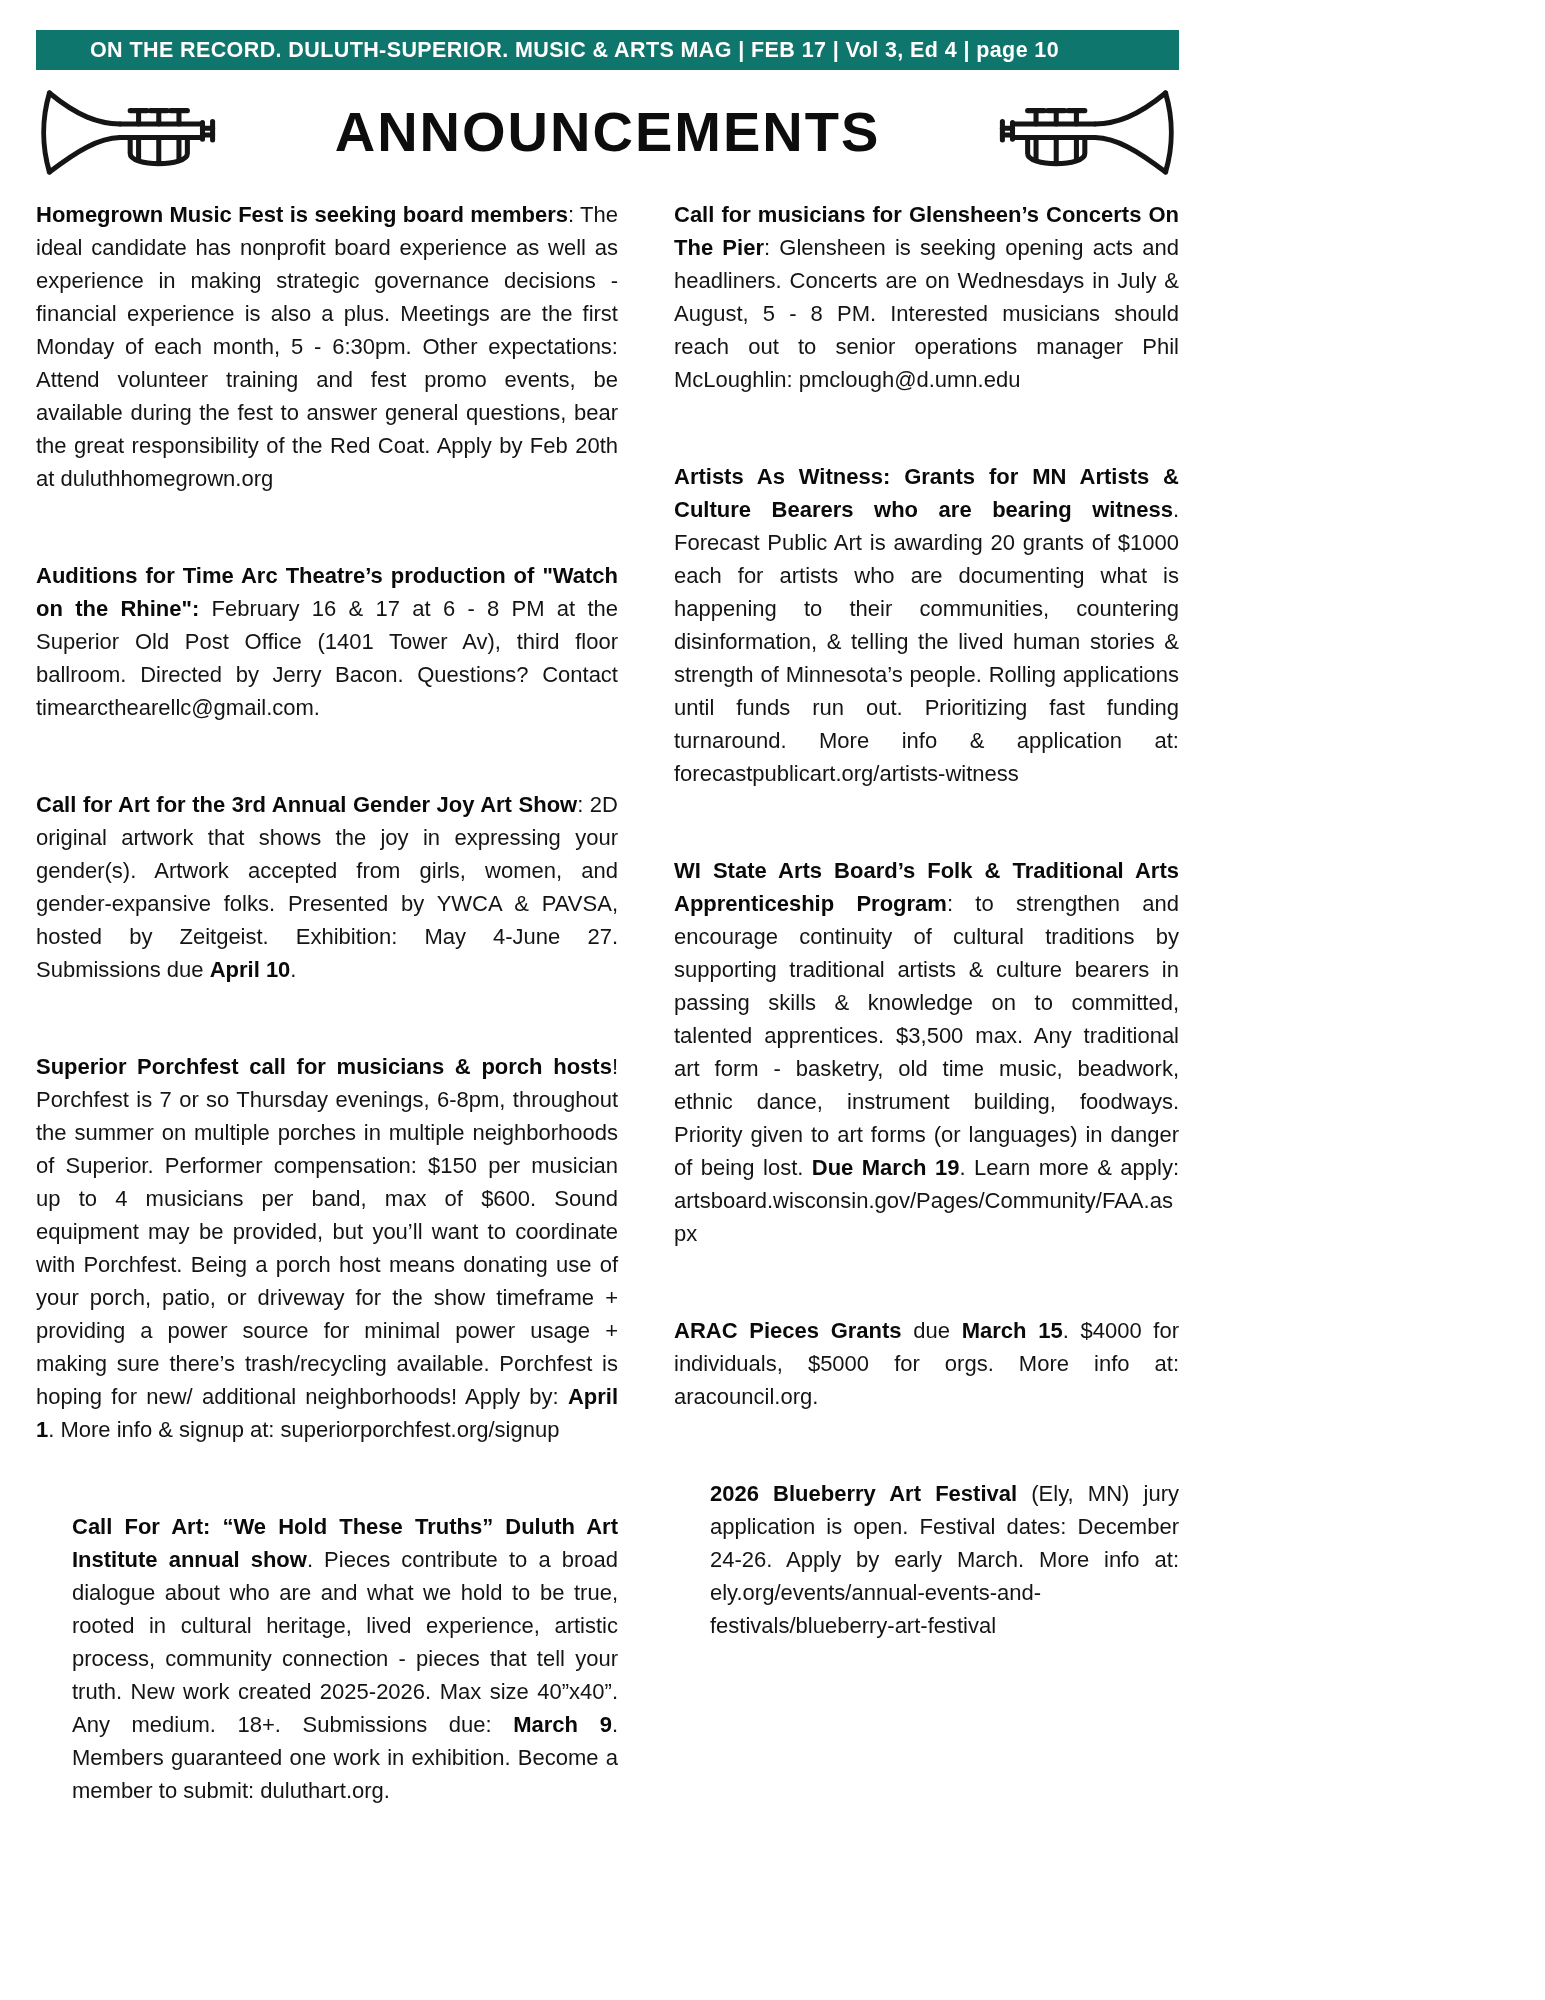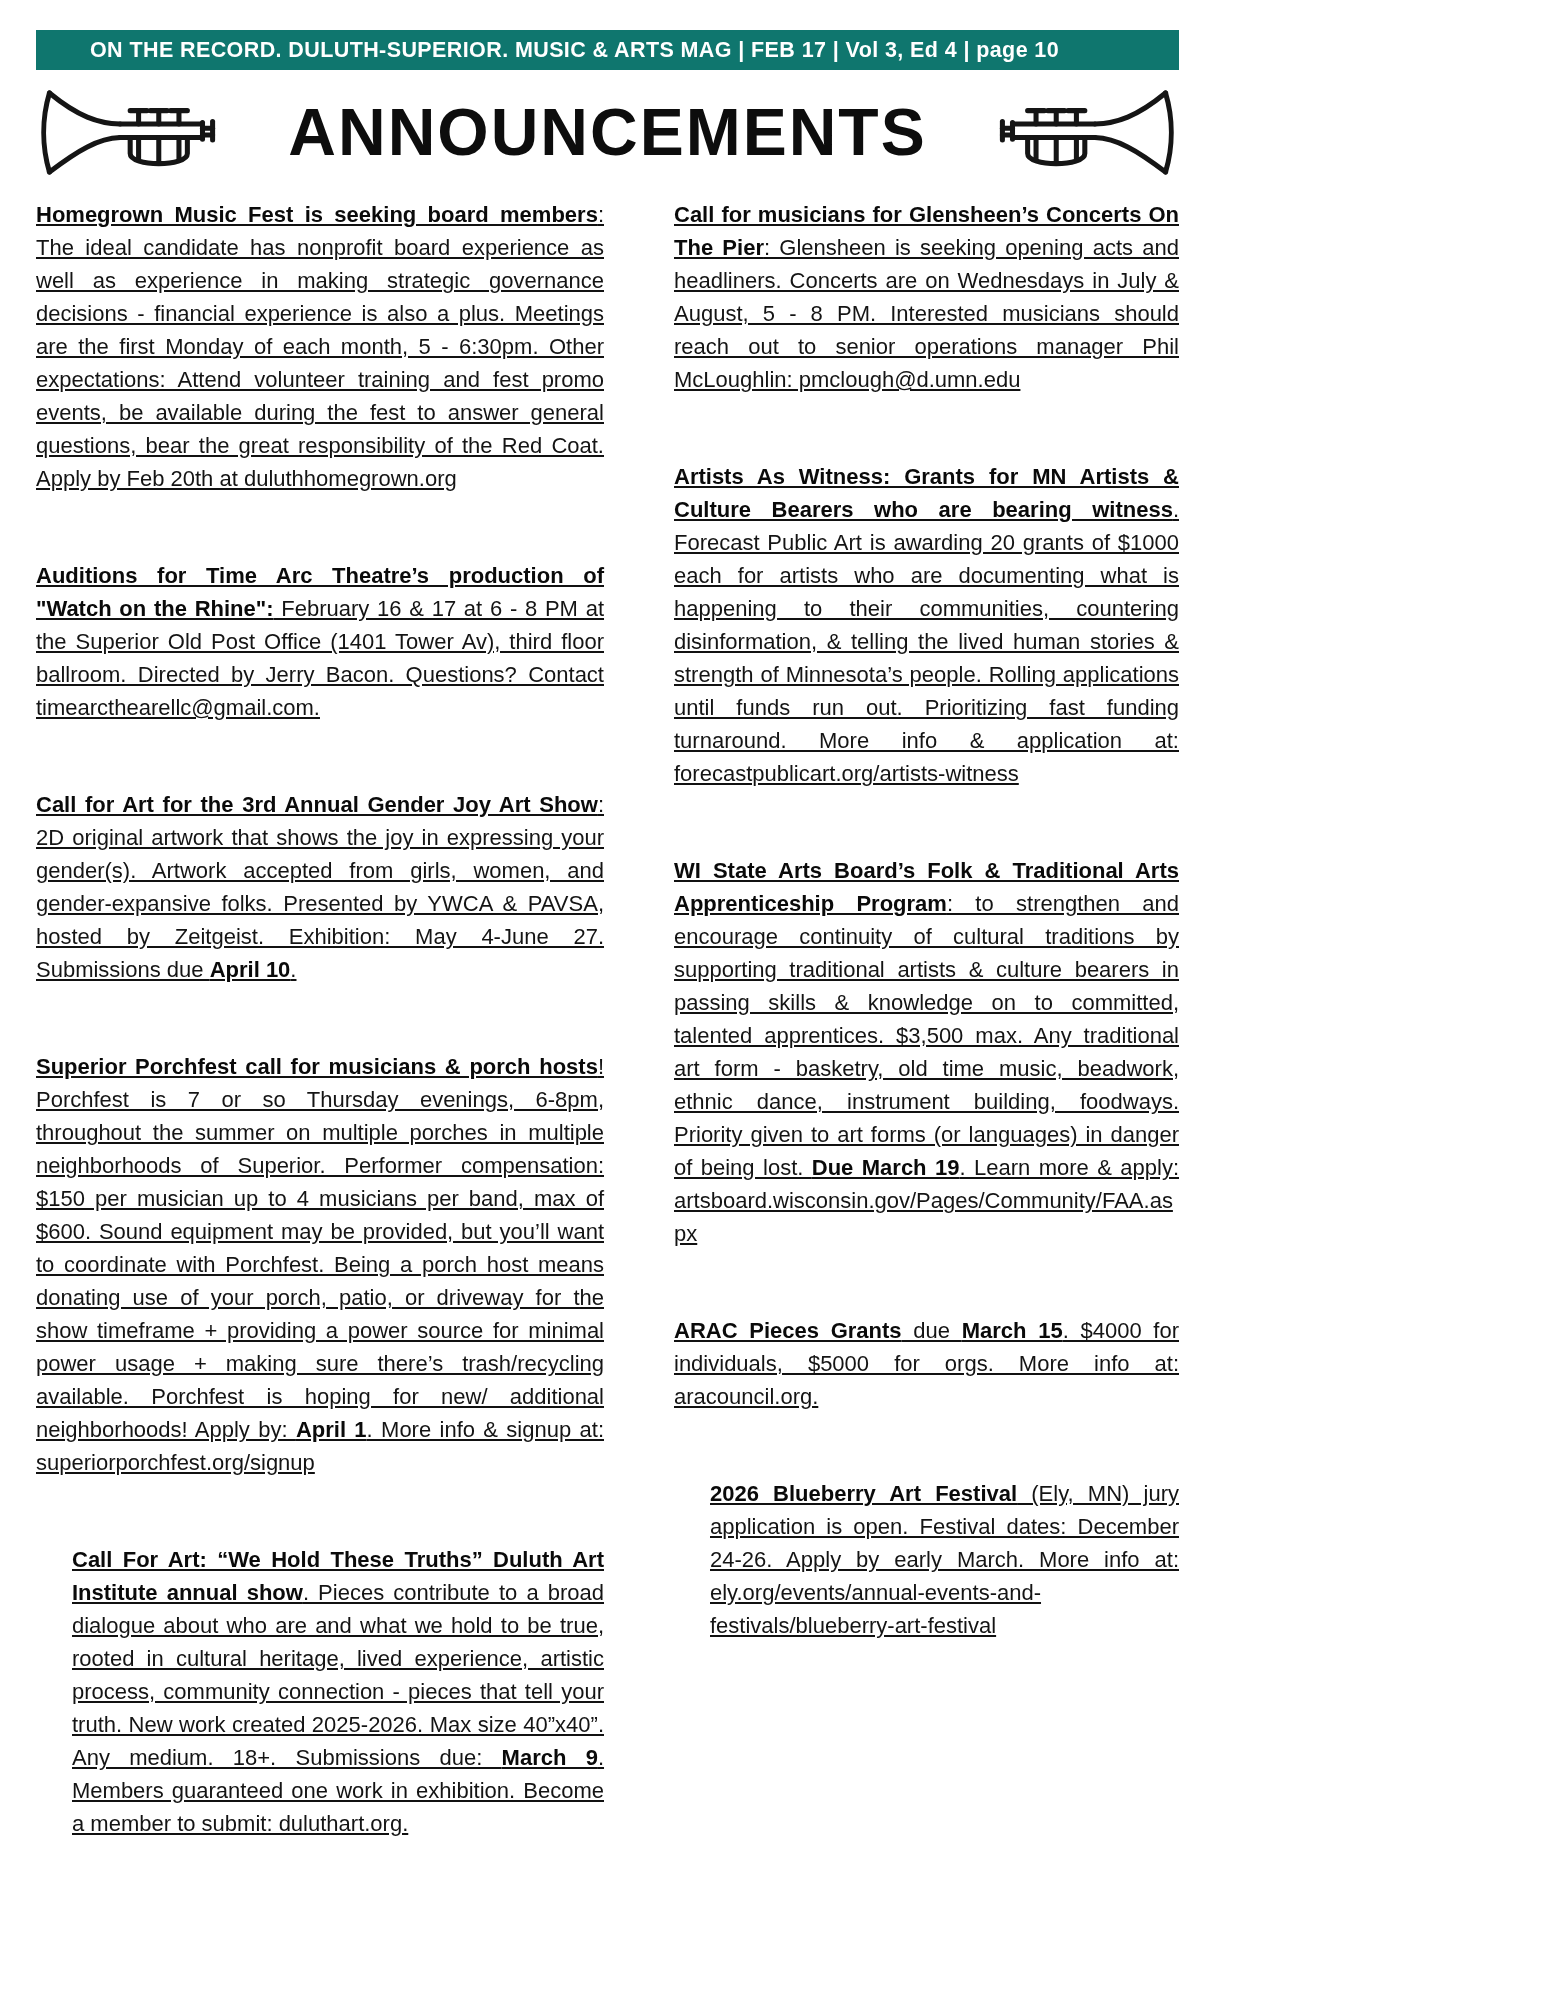--- a/index.html
+++ b/index.html
@@ -33,34 +33,33 @@
   .title-row {
     width: 1143px;
     display: flex;
     align-items: center;
     justify-content: space-between;
     margin: 14px 0 18px 0;
     height: 96px;
   }
   .page-title {
     margin: 0;
-    font-size: 66px;
+    font-size: 56px;
     font-weight: 800;
     letter-spacing: 2px;
     color: #0d0d0d;
     line-height: 1;
   }
   .trumpet { display: block; width: 185px; height: 93px; }
   .trumpet svg { display: block; width: 100%; height: 100%; }
   .trumpet.right { transform: scaleX(-1); }
   .columns {
     display: flex;
-    gap: 70px;
+    gap: 56px;
     width: 1143px;
-    text-decoration: underline;
   }
   .col-left  { width: 582px; }
   .col-right { width: 505px; }
   .announcement {
     margin: 0 0 64px 0;
     font-size: 22px;
     line-height: 33px;
     text-align: justify;
     overflow-wrap: break-word;
     color: #141414;

